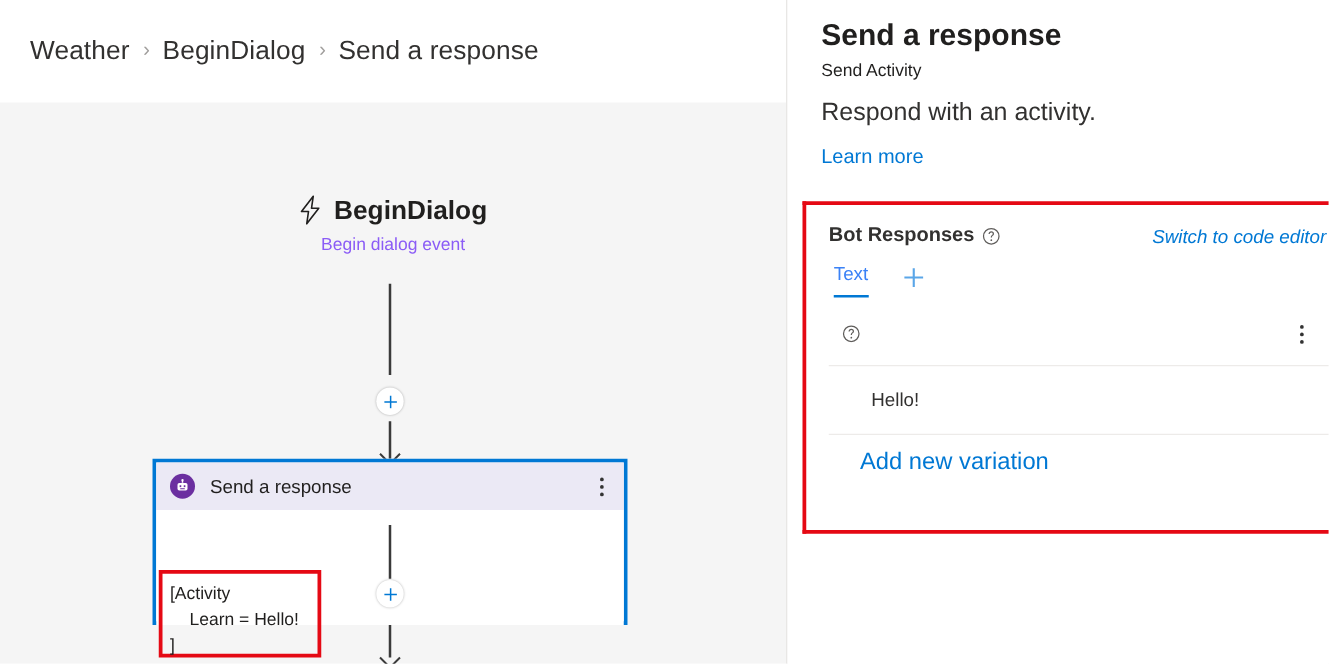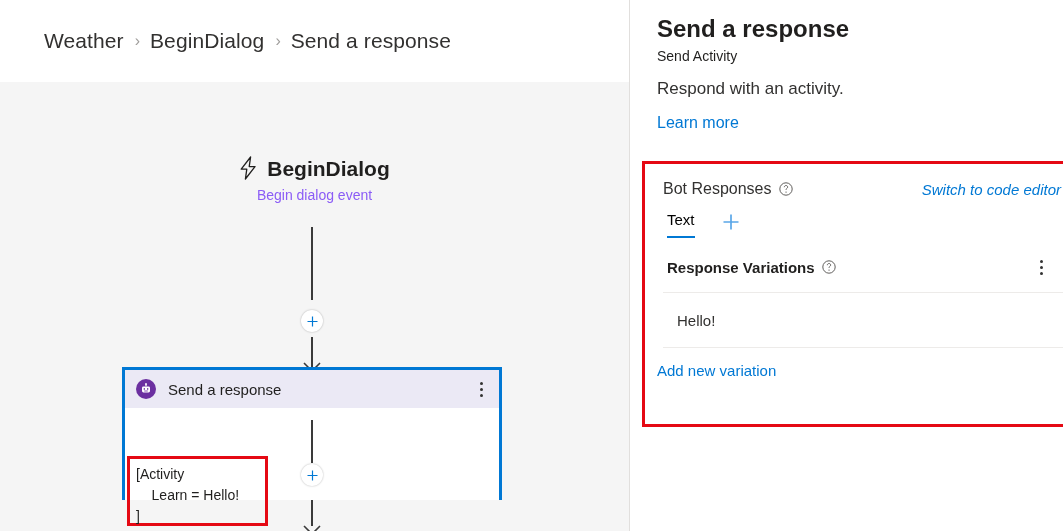--- a/index.html
+++ b/index.html
@@ -13,21 +13,20 @@
 
   
   .left-pane {
     position:absolute; left:0; top:0; width:629px; height:531px;
     background:#ffffff;
   }
   .breadcrumb {
     position:absolute; left:0; top:0; width:629px; height:82px;
     display:flex; align-items:center; padding-left:24px;
     background:#ffffff;
-    margin-left:20px;
   }
   .bc-item {
     font-size:21px; color:#323130; letter-spacing:.1px; white-space:nowrap;
   }
   .bc-sep {
     font-size:16px; color:#a19f9d; margin:0 10px 0 11px; line-height:1;
   }
 
   .canvas {
     position:absolute; left:0; top:82px; width:629px; height:449px;
@@ -89,21 +88,21 @@
   }
   .kebab {
     width:16px; height:18px; display:flex; flex-direction:column;
     align-items:center; justify-content:center; gap:3px; flex:0 0 auto;
   }
   .kebab i { width:3px; height:3px; border-radius:50%; background:#333; display:block; }
 
   .card-body { position:relative; height:92px; background:#ffffff; }
   .code-box {
     position:absolute; left:2px; top:48px;
-    width:141px; height:70px;
+    width:130px; height:70px;
     border:3px solid #e50914;
     padding:5px 0 0 6px;
     background:transparent;
   }
   .code-line {
     font-size:14px; color:#201f1e; line-height:21px; white-space:pre;
   }
 
   
   .v-divider {
@@ -116,51 +115,51 @@
     position:absolute; left:630px; top:0; width:433px; height:531px;
     background:#ffffff;
   }
   .panel-head { padding:14px 0 0 27px; }
   .panel-title {
     font-size:24px; font-weight:bold; color:#201f1e; line-height:30px;
   }
   .panel-subtitle {
     font-size:14px; font-weight:normal; color:#201f1e; margin-top:4px;
   }
-  .panel-desc { font-size:17px; color:#323130; margin-top:15px; }
+  .panel-desc { font-size:20px; color:#323130; margin-top:15px; }
   .learn-more {
     display:inline-block; font-size:16px; color:#0078d4;
     margin-top:15px; cursor:pointer;
   }
 
   
   .red-region {
     position:absolute; left:12px; top:161px;
     width:421px; height:266px;
     border:3px solid #e50914; border-right:none;
     background:#ffffff;
   }
   .br-head {
     display:flex; align-items:center; padding:16px 0 0 18px;
   }
   .br-label {
-    font-size:16px; color:#323130; font-weight:normal;
+    font-size:16px; color:#323130; font-weight:bold;
   }
   .help-icon { width:14px; height:14px; margin-left:7px; display:block; }
   .switch-link {
     margin-left:auto; font-size:15px; color:#0078d4; cursor:pointer;
     padding-right:2px;
     font-style:italic;
   }
 
   .tabs-row {
     display:flex; align-items:center; padding-left:22px; margin-top:13px;
   }
   .tab {
-    font-size:15px; color:#000000; padding-bottom:8px;
+    font-size:15px; color:#3b82f6; padding-bottom:8px;
     border-bottom:2.5px solid #0078d4;
   }
   .add-tab-btn {
     margin-left:26px; width:20px; height:20px; margin-bottom:6px;
     display:flex; align-items:center; justify-content:center; cursor:pointer;
   }
   .add-tab-btn svg { width:20px; height:20px; display:block; }
 
   .rv-head {
     display:flex; align-items:center; padding:0 14px 0 22px; margin-top:20px;
@@ -168,26 +167,26 @@
   .rv-label { font-size:15px; font-weight:bold; color:#201f1e; }
   .rv-kebab {
     margin-left:auto; width:16px; height:18px; display:flex;
     flex-direction:column; align-items:center; justify-content:center; gap:3px;
   }
   .rv-kebab i { width:3px; height:3px; border-radius:50%; background:#333; display:block; }
 
   .rv-sep { height:1px; background:#edebe9; margin:16px 0 0 18px; }
   .rv-item {
     height:54px; display:flex; align-items:center;
-    padding-left:32px; font-size:15px; color:#323130;
+    padding-left:52px; font-size:15px; color:#323130;
   }
   .rv-sep2 { height:1px; background:#edebe9; margin-left:18px; }
   .rv-add {
     height:44px; display:flex; align-items:center;
-    padding-left:12px; font-size:15px; color:#0078d4; cursor:pointer;
+    padding-left:43px; font-size:19px; color:#0078d4; cursor:pointer;
   }
 </style>
 </head>
 <body>
 
 <div class="root">
 
   <div class="left-pane">
 
     <div class="breadcrumb">
@@ -289,21 +288,20 @@
       <div class="tabs-row">
         <span class="tab">Text</span>
         <span class="add-tab-btn">
           <svg viewBox="0 0 20 20">
             <path d="M10 2.5v15M2.5 10h15" stroke="#5aa6e8" stroke-width="1.7" fill="none"></path>
           </svg>
         </span>
       </div>
 
       <div class="rv-head">
-        <span class="rv-label">Response Variations</span>
         <svg class="help-icon" viewBox="0 0 14 14">
           <circle cx="7" cy="7" r="6.2" fill="none" stroke="#605e5c" stroke-width="1"></circle>
           <path d="M5.3 5.2c0-1 .8-1.7 1.7-1.7s1.7.7 1.7 1.6c0 1.1-1.6 1.3-1.6 2.4v.4" fill="none" stroke="#605e5c" stroke-width="1"></path>
           <circle cx="7.05" cy="10.1" r="0.7" fill="#605e5c"></circle>
         </svg>
         <span class="rv-kebab">
             <i></i>
             <i></i>
             <i></i>
           </span>

